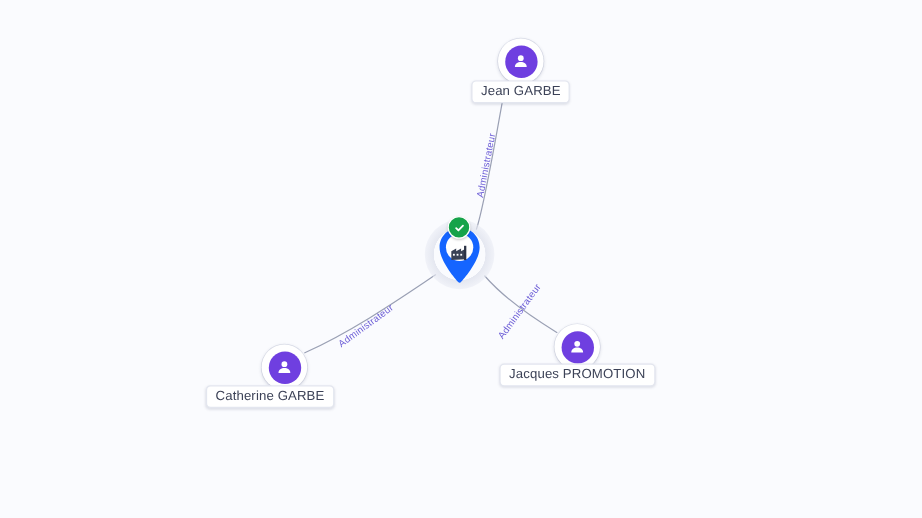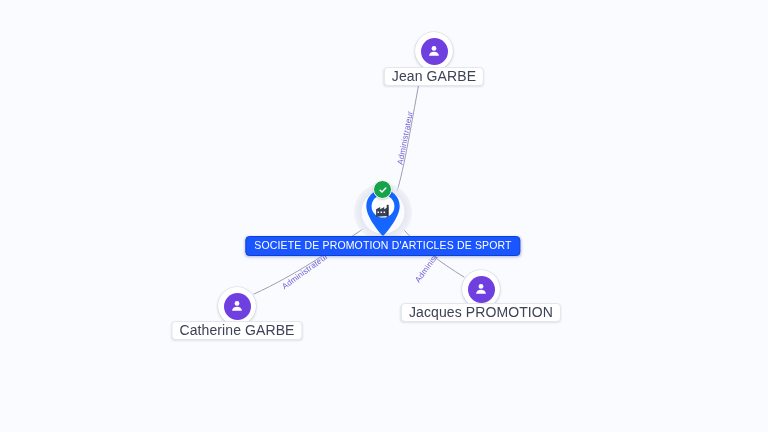--- a/index.html
+++ b/index.html
@@ -39,21 +39,21 @@
 
   .node-label{
     position:absolute;
     transform:translateX(-50%);
     white-space:nowrap;
     background:#ffffff;
     color:#3c4257;
     border:1px solid #e3e6ef;
     border-radius:4px;
     padding:2px 7px 3px 7px;
-    font-size:14px;
+    font-size:11px;
     line-height:12px;
     letter-spacing:.1px;
     box-shadow:0 1px 2px rgba(40,50,90,.12);
   }
 
   
   .company-node{
     position:absolute;
     width:0;height:0;
   }
@@ -147,21 +147,21 @@
   <div class="person-node" style="left:237px;top:306px;">
     <div class="person-disc">
       <div class="person-inner">
         <svg width="16" height="16" viewBox="0 0 24 24" fill="#ffffff">
           <circle cx="12" cy="8.2" r="3.6"></circle>
           <path d="M4.6 19.2c0-3.9 3.4-6.2 7.4-6.2s7.4 2.3 7.4 6.2z"></path>
         </svg>
       </div>
     </div>
   </div>
-  <div class="node-label" style="left:237px;top:321px;">Catherine GARBE</div>
+  <div class="node-label" style="left:225px;top:321px;">Catherine GARBE</div>
 
   <div class="person-node" style="left:481px;top:289px;">
     <div class="person-disc">
       <div class="person-inner">
         <svg width="16" height="16" viewBox="0 0 24 24" fill="#ffffff">
           <circle cx="12" cy="8.2" r="3.6"></circle>
           <path d="M4.6 19.2c0-3.9 3.4-6.2 7.4-6.2s7.4 2.3 7.4 6.2z"></path>
         </svg>
       </div>
     </div>
@@ -185,15 +185,14 @@
           <rect x="11.8" y="11.4" width="2.1" height="2.1" fill="#ffffff"></rect>
         </svg>
       </div>
       <div class="check-badge">
         <svg width="10" height="10" viewBox="0 0 16 16" fill="none" stroke="#ffffff" stroke-width="2.4" stroke-linecap="round" stroke-linejoin="round">
           <path d="M3.4 8.3l3 3 6.1-6.4"></path>
         </svg>
       </div>
     </div>
   </div>
-  <div class="company-label" style="left:383px;top:236px;">SOCIETE DE PROMOTION D'ARTICLES DE SPORT</div>
 
 </div>
 
 </body></html>

